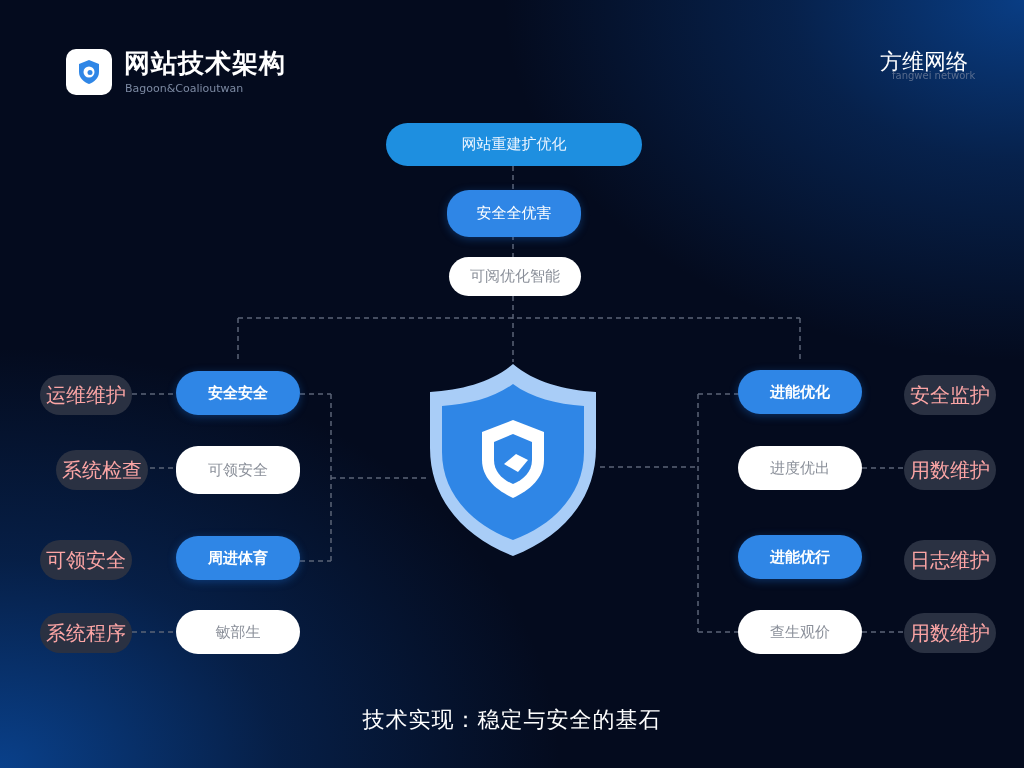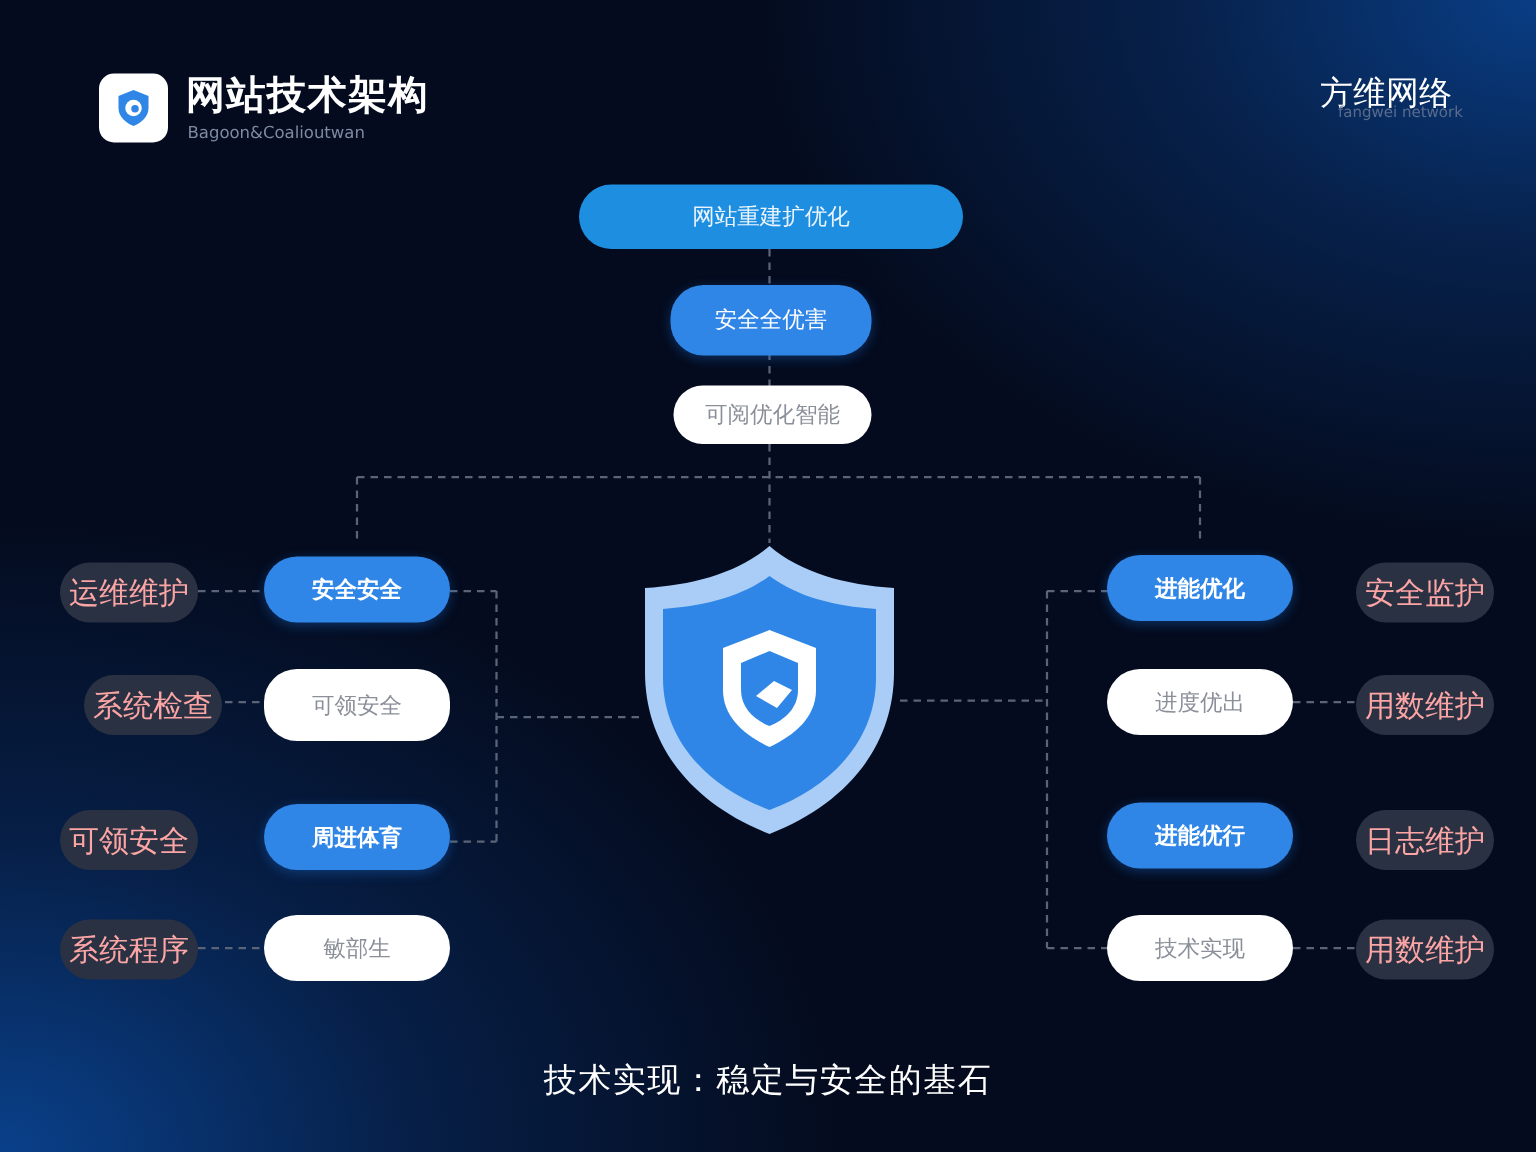--- a/index.html
+++ b/index.html
@@ -88,21 +88,21 @@
   <div class="pill white" style="left:176px;top:610px;width:124px;height:44px;">敏部生</div>
 
   <div class="pill grey" style="left:40px;top:375px;width:92px;height:40px;">运维维护</div>
   <div class="pill grey" style="left:56px;top:450px;width:92px;height:40px;text-align:right;">系统检查</div>
   <div class="pill grey" style="left:40px;top:540px;width:92px;height:40px;">可领安全</div>
   <div class="pill grey" style="left:40px;top:613px;width:92px;height:40px;">系统程序</div>
 
   <div class="pill blue" style="left:738px;top:370px;width:124px;height:44px;text-align:center;">进能优化</div>
   <div class="pill white" style="left:738px;top:446px;width:124px;height:44px;">进度优出</div>
   <div class="pill blue" style="left:738px;top:535px;width:124px;height:44px;">进能优行</div>
-  <div class="pill white" style="left:738px;top:610px;width:124px;height:44px;">技术实现</div>
+  <div class="pill white" style="left:738px;top:610px;width:124px;height:44px;">查生观价</div>
 
   <div class="pill grey" style="left:904px;top:375px;width:92px;height:40px;">安全监护</div>
   <div class="pill grey" style="left:904px;top:450px;width:92px;height:40px;">用数维护</div>
   <div class="pill grey" style="left:904px;top:540px;width:92px;height:40px;">日志维护</div>
   <div class="pill grey" style="left:904px;top:613px;width:92px;height:40px;">用数维护</div>
 
   <div class="abs footer">技术实现：稳定与安全的基石</div>
 </div>
 
 </body></html>

